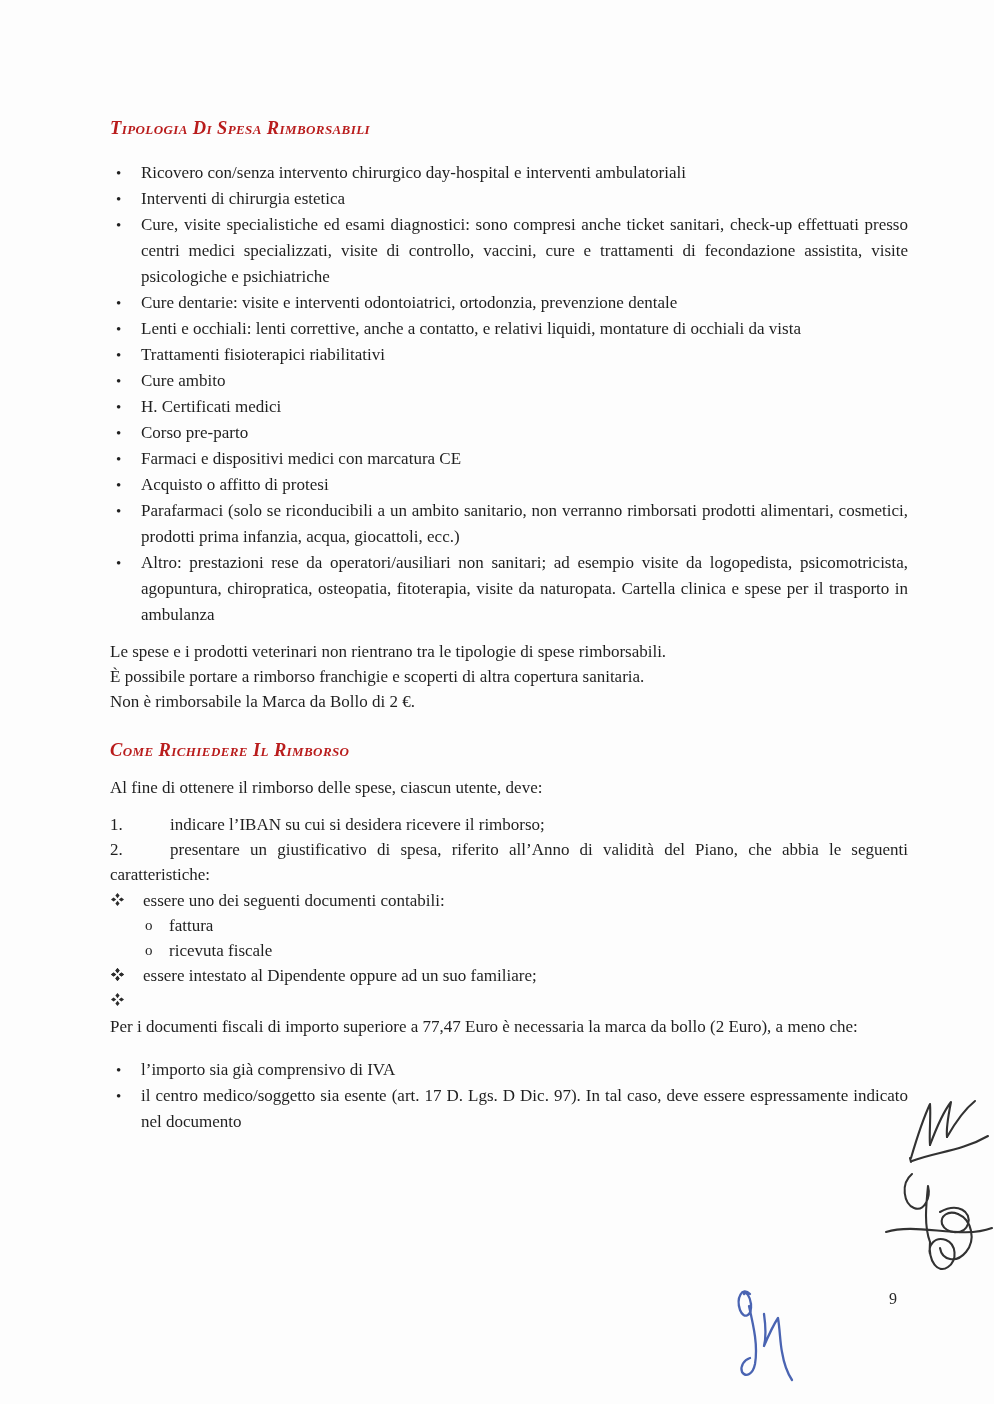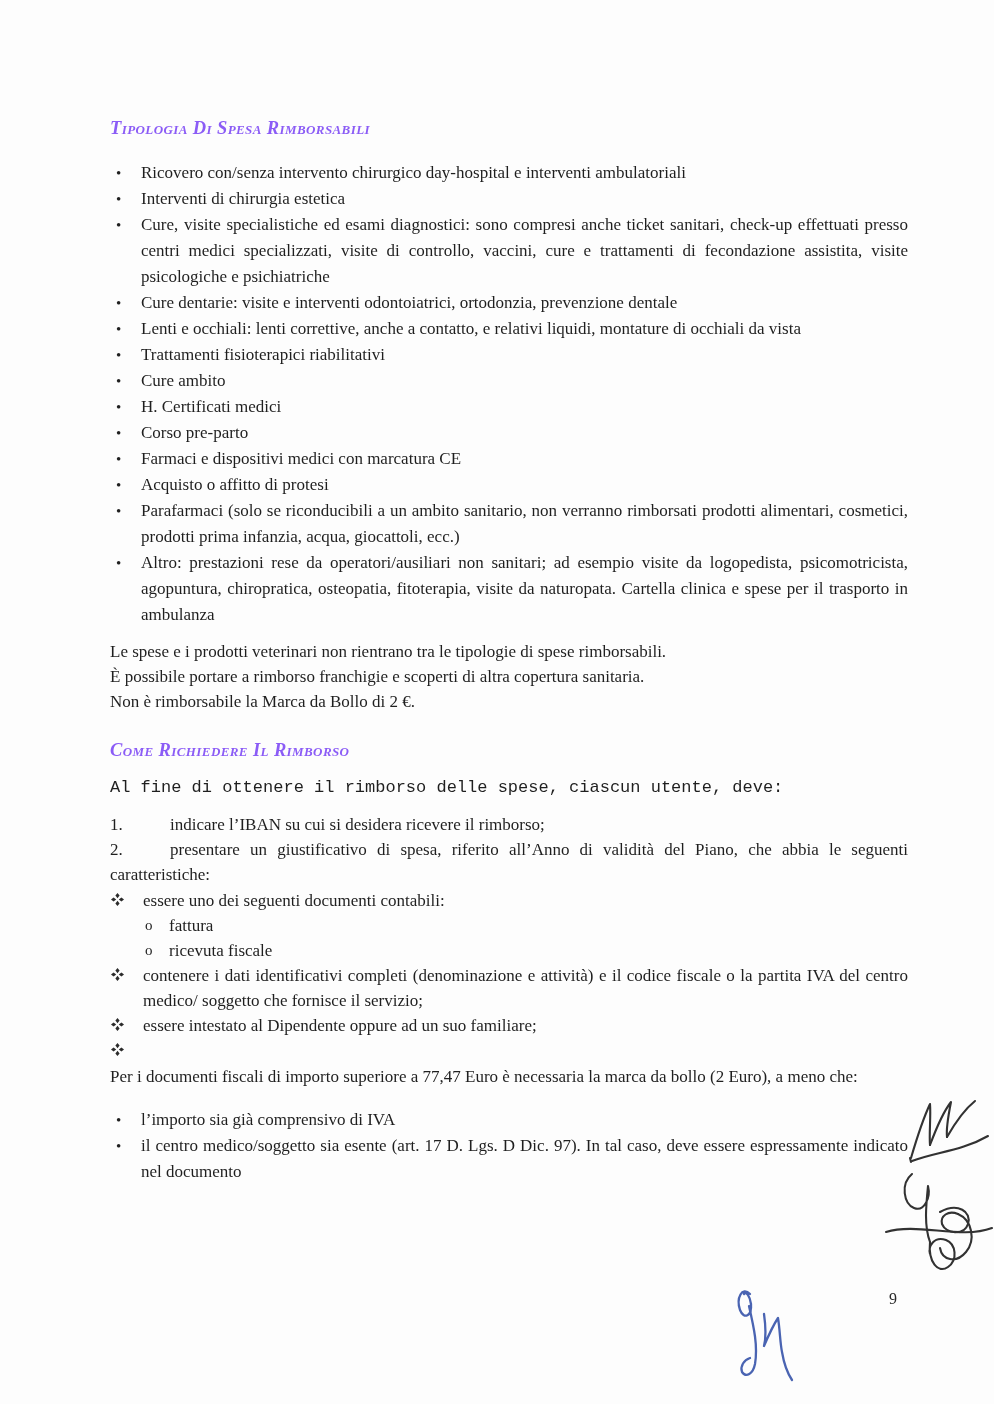--- a/index.html
+++ b/index.html
@@ -18,32 +18,32 @@
     font-size:17px;
     line-height:26px;
   }
   .heading {
     font-style:italic;
     font-weight:bold;
     font-variant:small-caps;
     font-size:18.5px;
     line-height:20px;
     letter-spacing:0.4px;
-    color:#8b5cf6;
+    color:#b91c1c;
     margin:0 0 22px 0;
   }
   .heading2 { margin:26px 0 0 0;font-family:Liberation Serif, serif; }
   .bli { position:relative; padding-left:31px; }
   .bdot {
     position:absolute; left:6px; top:0;
     font-size:15px;
   }
   .just { text-align:justify; }
   .notes { margin-top:11px; line-height:25px; }
-  .intro { margin-top:15px; line-height:25px;font-family:Liberation Mono, monospace; }
+  .intro { margin-top:15px; line-height:25px; }
   .numbered-wrap { margin-top:12px; line-height:25px; }
   .num { display:inline-block; width:60px; }
   .reqs { margin-top:1px; line-height:25px; }
   .req { position:relative; padding-left:33px; }
   .rmark { position:absolute; left:1px; top:5px; width:13px; height:13px; }
   .rmark svg { display:block; width:13px; height:13px; }
   .subitem { position:relative; margin-left:33px; padding-left:26px; }
   .omark { position:absolute; left:2px; top:0; font-size:15px; }
   .bollo { margin-top:26px; }
   .bollo-list { margin-top:17px; }
@@ -118,21 +118,20 @@
         <span class="rmark">
             <svg viewBox="0 0 13 13">
               <g fill="#2b2b2b">
                 <path d="M6.5 0 L8.6 2.6 6.5 5.2 4.4 2.6 Z"></path>
                 <path d="M6.5 7.8 L8.6 10.4 6.5 13 4.4 10.4 Z"></path>
                 <path d="M0 6.5 L2.6 4.4 5.2 6.5 2.6 8.6 Z"></path>
                 <path d="M7.8 6.5 L10.4 4.4 13 6.5 10.4 8.6 Z"></path>
               </g>
             </svg>
           </span>
-        <span>contenere i dati identificativi completi (denominazione e attività) e il codice fiscale o la partita IVA del centro medico/ soggetto che fornisce il servizio;</span>
       </div>
       <div class="req">
         <span class="rmark">
             <svg viewBox="0 0 13 13">
               <g fill="#2b2b2b">
                 <path d="M6.5 0 L8.6 2.6 6.5 5.2 4.4 2.6 Z"></path>
                 <path d="M6.5 7.8 L8.6 10.4 6.5 13 4.4 10.4 Z"></path>
                 <path d="M0 6.5 L2.6 4.4 5.2 6.5 2.6 8.6 Z"></path>
                 <path d="M7.8 6.5 L10.4 4.4 13 6.5 10.4 8.6 Z"></path>
               </g>

